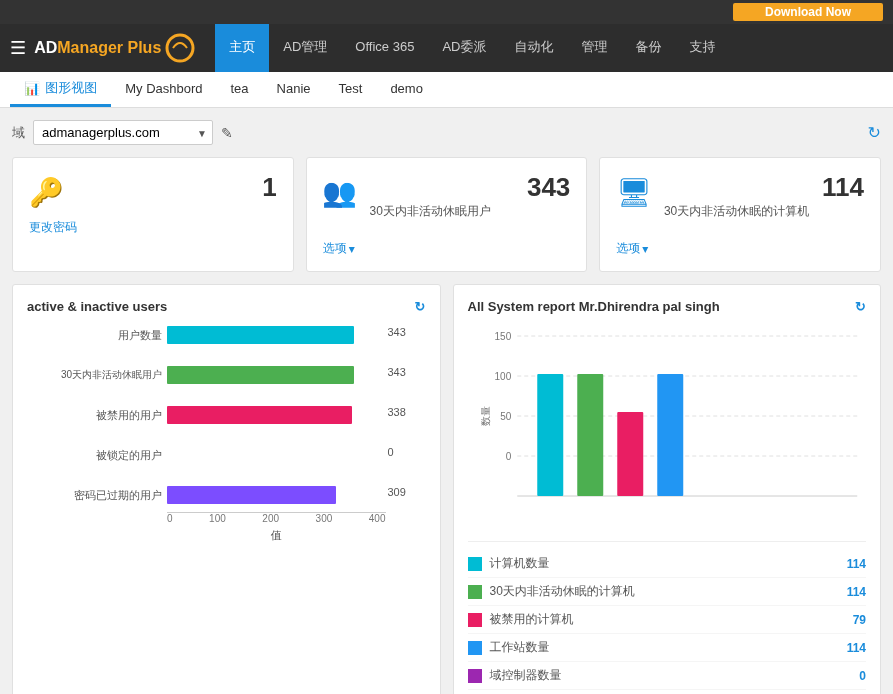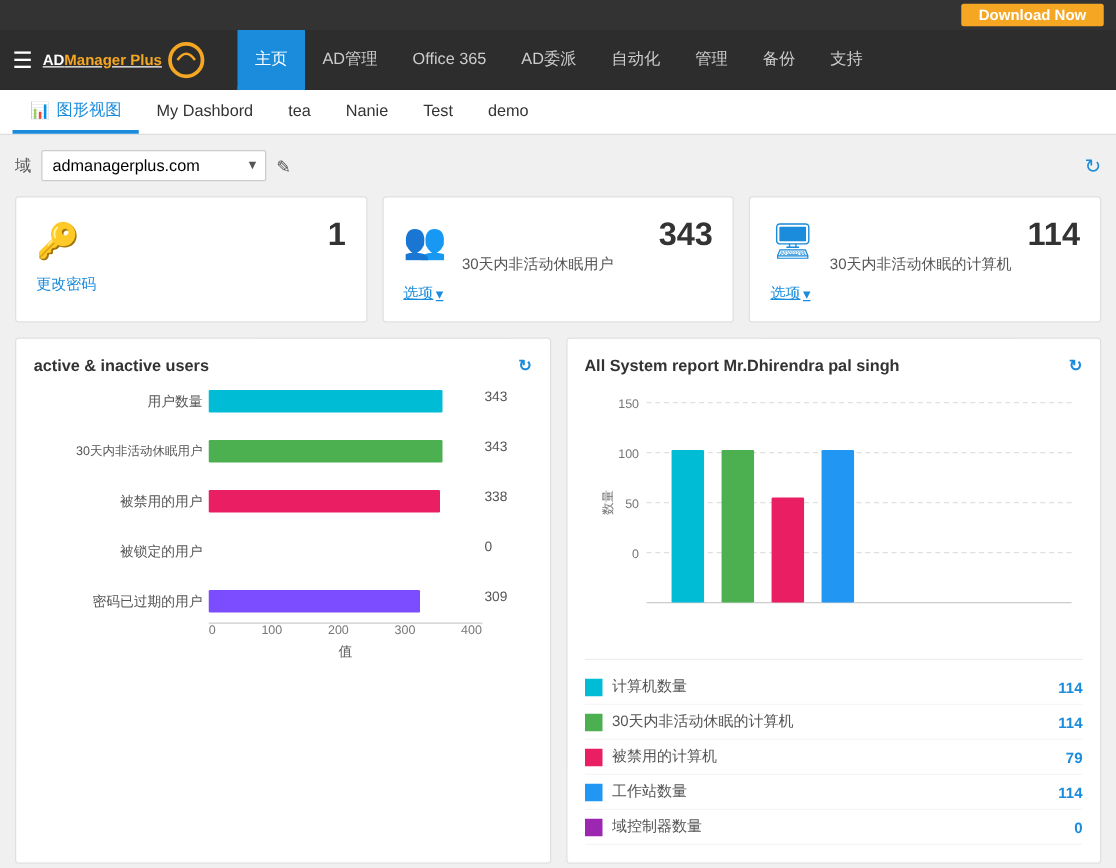--- a/index.html
+++ b/index.html
@@ -8,21 +8,21 @@
     
     .download-bar {
       background: #333;
       text-align: right;
       padding: 3px 10px;
     }
     .download-btn {
       background: #f5a623;
       color: #fff;
       border: none;
-      padding: 2px 14px;
+      padding: 2px 32px;
       font-size: 12px;
       font-weight: bold;
       cursor: pointer;
       border-radius: 2px;
     }
 
     
     .header {
       background: #2d2d2d;
       display: flex;
@@ -31,21 +31,21 @@
       height: 48px;
     }
     .logo-area {
       display: flex;
       align-items: center;
       margin-right: 20px;
       color: #fff;
       min-width: 160px;
     }
     .hamburger { color: #fff; font-size: 18px; margin-right: 8px; cursor: pointer; }
-    .logo-text { color: #fff; font-size: 12px; font-weight: bold; text-decoration: underline; }
+    .logo-text { color: #fff; font-size: 16px; font-weight: bold; }
     .logo-plus { color: #f5a623; }
     .logo-icon { width: 30px; height: 30px; margin-left: 4px; }
 
     .main-nav { display: flex; height: 100%; }
     .nav-item {
       display: flex;
       align-items: center;
       padding: 0 14px;
       color: #ccc;
       cursor: pointer;
@@ -121,21 +121,21 @@
       flex: 1;
       display: flex;
       flex-direction: column;
     }
     .stat-card-top { display: flex; align-items: flex-start; }
     .stat-icon { font-size: 28px; color: #1a8cdb; margin-right: 12px; margin-top: 4px; }
     .stat-info { flex: 1; }
     .stat-number { font-size: 26px; font-weight: bold; color: #333; text-align: right; }
     .stat-label { font-size: 12px; color: #555; }
     .stat-link { color: #1a8cdb; font-size: 12px; cursor: pointer; margin-top: 10px; display: block; }
-    .stat-action { color: #1a8cdb; font-size: 12px; cursor: pointer; margin-top: 6px; display: flex; align-items: center; gap: 2px; text-decoration: underline; }
+    .stat-action { color: #1a8cdb; font-size: 12px; cursor: pointer; margin-top: 20px; display: flex; align-items: center; gap: 2px; }
 
     
     .charts-row { display: flex; gap: 12px; }
     .chart-card {
       background: #fff;
       border: 1px solid #e0e0e0;
       border-radius: 3px;
       padding: 14px;
       flex: 1;
     }

